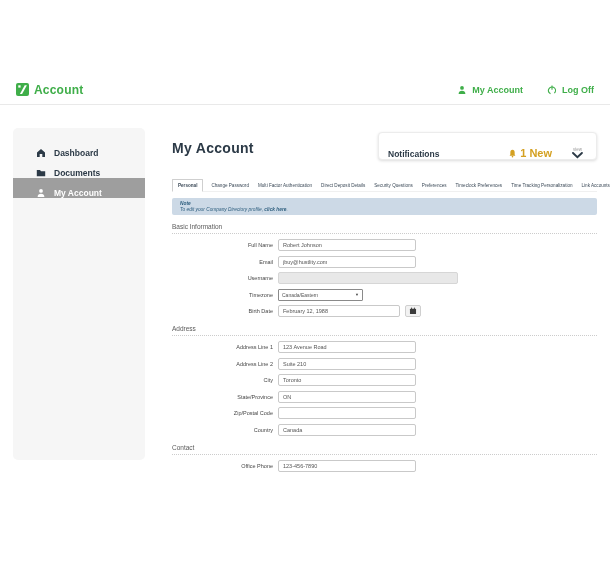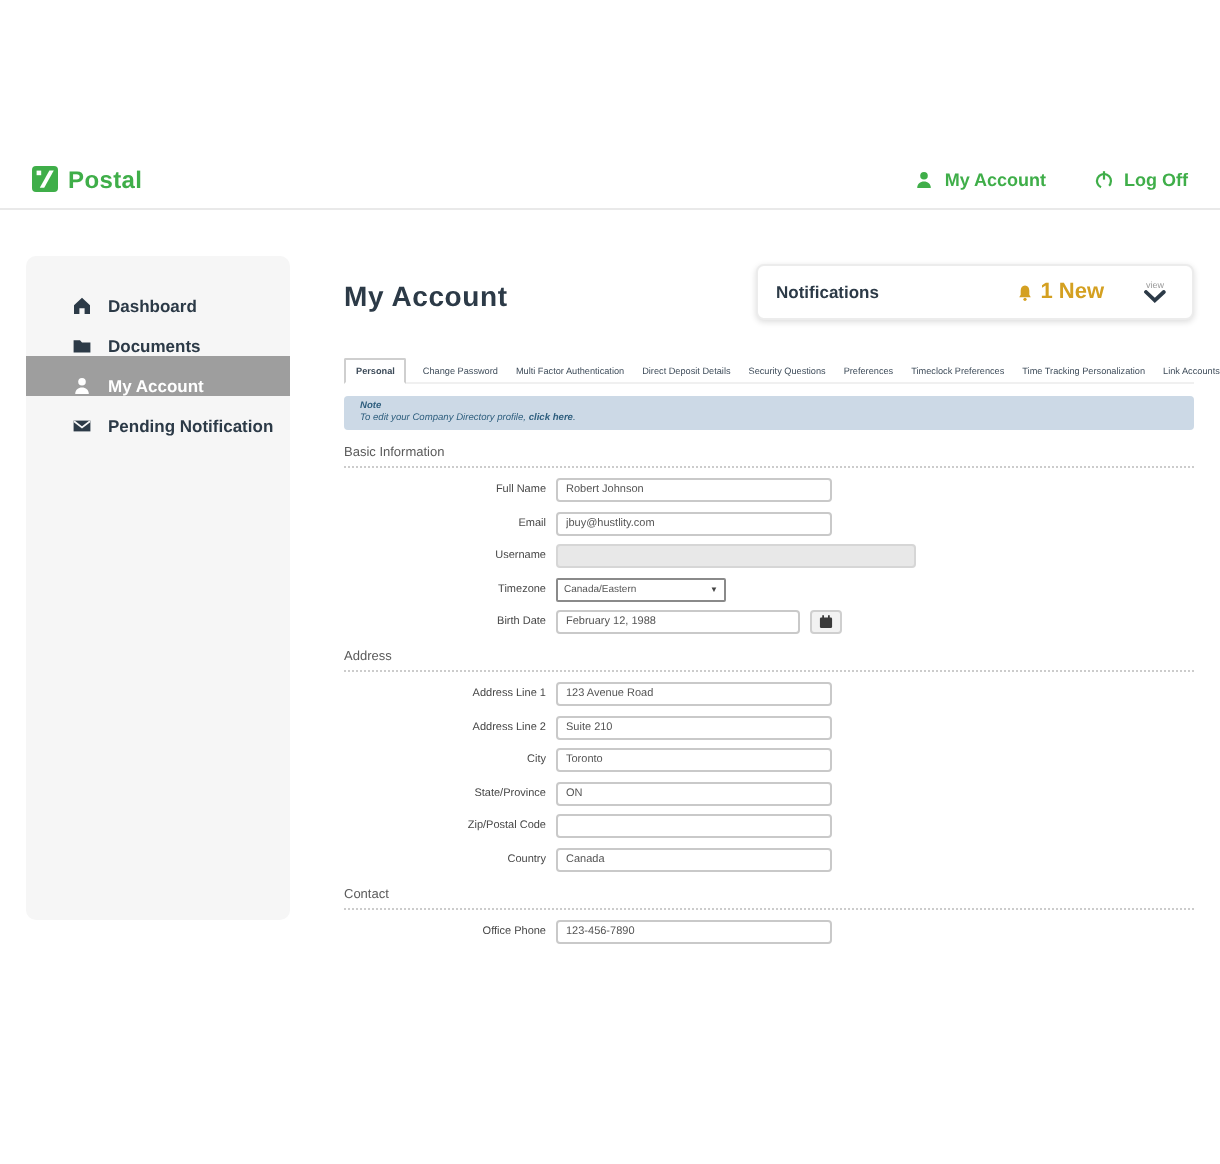--- a/index.html
+++ b/index.html
@@ -26,21 +26,21 @@
   .side-item{display:flex; align-items:flex-end; height:20px; padding-left:23px; gap:8px;
              color:var(--navy); font-size:8.5px; font-weight:600; cursor:pointer; white-space:nowrap;}
   .side-item .icon{width:10px; height:10px; display:inline-flex;}
   .side-item.active{background:var(--selected-gray); color:#fff;}
 
   
   .main{position:absolute; left:172px; top:128px; width:425px;}
   .page-title{color:var(--navy); font-size:14px; font-weight:600; letter-spacing:.3px; padding-top:12px;}
   .notif-card{position:absolute; top:4px; right:0; width:219px; height:28px; background:#fff;
               border:1px solid #ececec; border-radius:4px; box-shadow:0 1px 3px rgba(0,0,0,.14);
-              display:flex; align-items:center; padding:0 9px; cursor:pointer;}
+              display:flex; align-items:flex-end; padding:0 9px; cursor:pointer;}
   .notif-label{color:var(--navy); font-size:8.5px; font-weight:700; flex:1;}
   .notif-new{display:flex; align-items:center; gap:3px; color:var(--gold); font-size:11px; font-weight:700;}
   .notif-view{display:flex; flex-direction:column; align-items:center; margin-left:20px; margin-right:4px; cursor:pointer;}
   .notif-view .view-text{font-size:4.5px; color:#9a9a9a; line-height:5px;}
   .notif-view svg{color:var(--navy);}
 
   
   .tabs{display:flex; align-items:flex-end; gap:7px; margin-top:23px; border-bottom:1px solid #f0f0f0;
         white-space:nowrap; width:425px;}
   .tab{font-size:4.6px; color:#3d4b59; padding:3px 1px; cursor:pointer;}
@@ -79,21 +79,21 @@
 
   <header class="topbar">
     <div class="brand">
       <span class="icon">
         <svg width="13" height="13" viewBox="0 0 13 13">
             <rect width="13" height="13" rx="2" fill="#3fae49"></rect>
             <rect x="2.3" y="2.3" width="2.3" height="2.3" fill="#fff"></rect>
             <path d="M10.9 2.2L6.1 10.9H3.9l4.8-8.7z" fill="#fff"></path>
           </svg>
       </span>
-      <span class="brand-text">Postal</span>
+      <span class="brand-text">Account</span>
     </div>
     <nav class="topnav">
       <a>
         <span class="icon">
           <svg width="10" height="10" viewBox="0 0 10 10" fill="currentColor">
               <circle cx="5" cy="2.9" r="1.9"></circle>
               <path d="M1.6 9c0-2.2 1.5-3.3 3.4-3.3S8.4 6.8 8.4 9z"></path>
             </svg>
         </span>
         <span>My Account</span>
@@ -129,29 +129,20 @@
           <span>Documents</span>
         </div>
         <div class="side-item active">
           <span class="icon">
             <svg width="10" height="10" viewBox="0 0 10 10" fill="currentColor">
               <circle cx="5" cy="2.9" r="1.9"></circle>
               <path d="M1.6 9c0-2.2 1.5-3.3 3.4-3.3S8.4 6.8 8.4 9z"></path>
             </svg>
           </span>
           <span>My Account</span>
-        </div>
-        <div class="side-item">
-          <span class="icon">
-            <svg width="10" height="10" viewBox="0 0 10 10">
-              <path d="M.8 2.3h8.4v5.4H.8z" fill="currentColor"></path>
-              <path d="M1 2.6L5 5.7l4-3.1" fill="none" stroke="#f6f6f6" stroke-width=".9"></path>
-            </svg>
-          </span>
-          <span>Pending Notification</span>
         </div>
       </div>
   </aside>
 
   <main class="main">
     <h1 class="page-title">My Account</h1>
 
     <div class="notif-card">
       <span class="notif-label">Notifications</span>
       <span class="notif-new">

